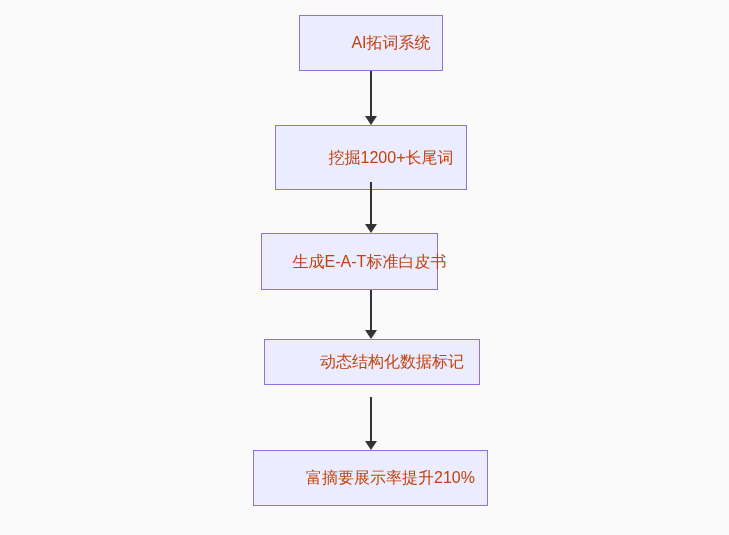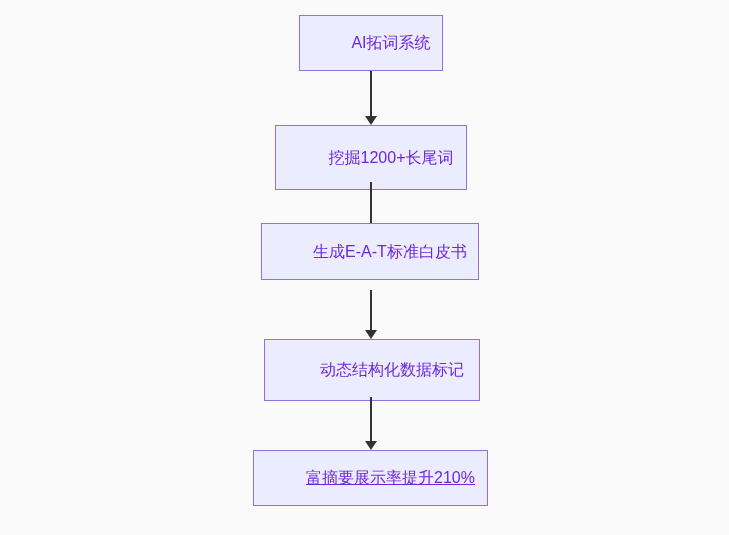--- a/index.html
+++ b/index.html
@@ -16,32 +16,32 @@
     font-family: "Liberation Sans", "DejaVu Sans", sans-serif;
   }
   .node {
     position: absolute;
     background: #ececff;
     border: 1px solid #9370db;
     box-sizing: border-box;
     display: flex;
     align-items: center;
     justify-content: center;
-    color: #6d28d9;
+    color: #c2410c;
     font-size: 16px;
     line-height: 1.2;
     white-space: nowrap;
     text-align: center;
     padding-left: 40px;
   }
   .n1 { left: 299px; top: 15px;  width: 144px; height: 56px; }
   .n2 { left: 275px; top: 125px; width: 192px; height: 65px; }
-  .n3 { left: 261px; top: 223px; width: 218px; height: 57px; }
-  .n4 { left: 264px; top: 339px; width: 216px; height: 62px; }
-  .n5 { left: 253px; top: 450px; width: 235px; height: 56px; text-decoration: underline; }
+  .n3 { left: 261px; top: 233px; width: 177px; height: 57px; }
+  .n4 { left: 264px; top: 339px; width: 216px; height: 46px; }
+  .n5 { left: 253px; top: 450px; width: 235px; height: 56px; }
 
   .edge-line {
     position: absolute;
     left: 370px;
     width: 2px;
     background: #333333;
   }
   .edge-head {
     position: absolute;
     left: 365px;

